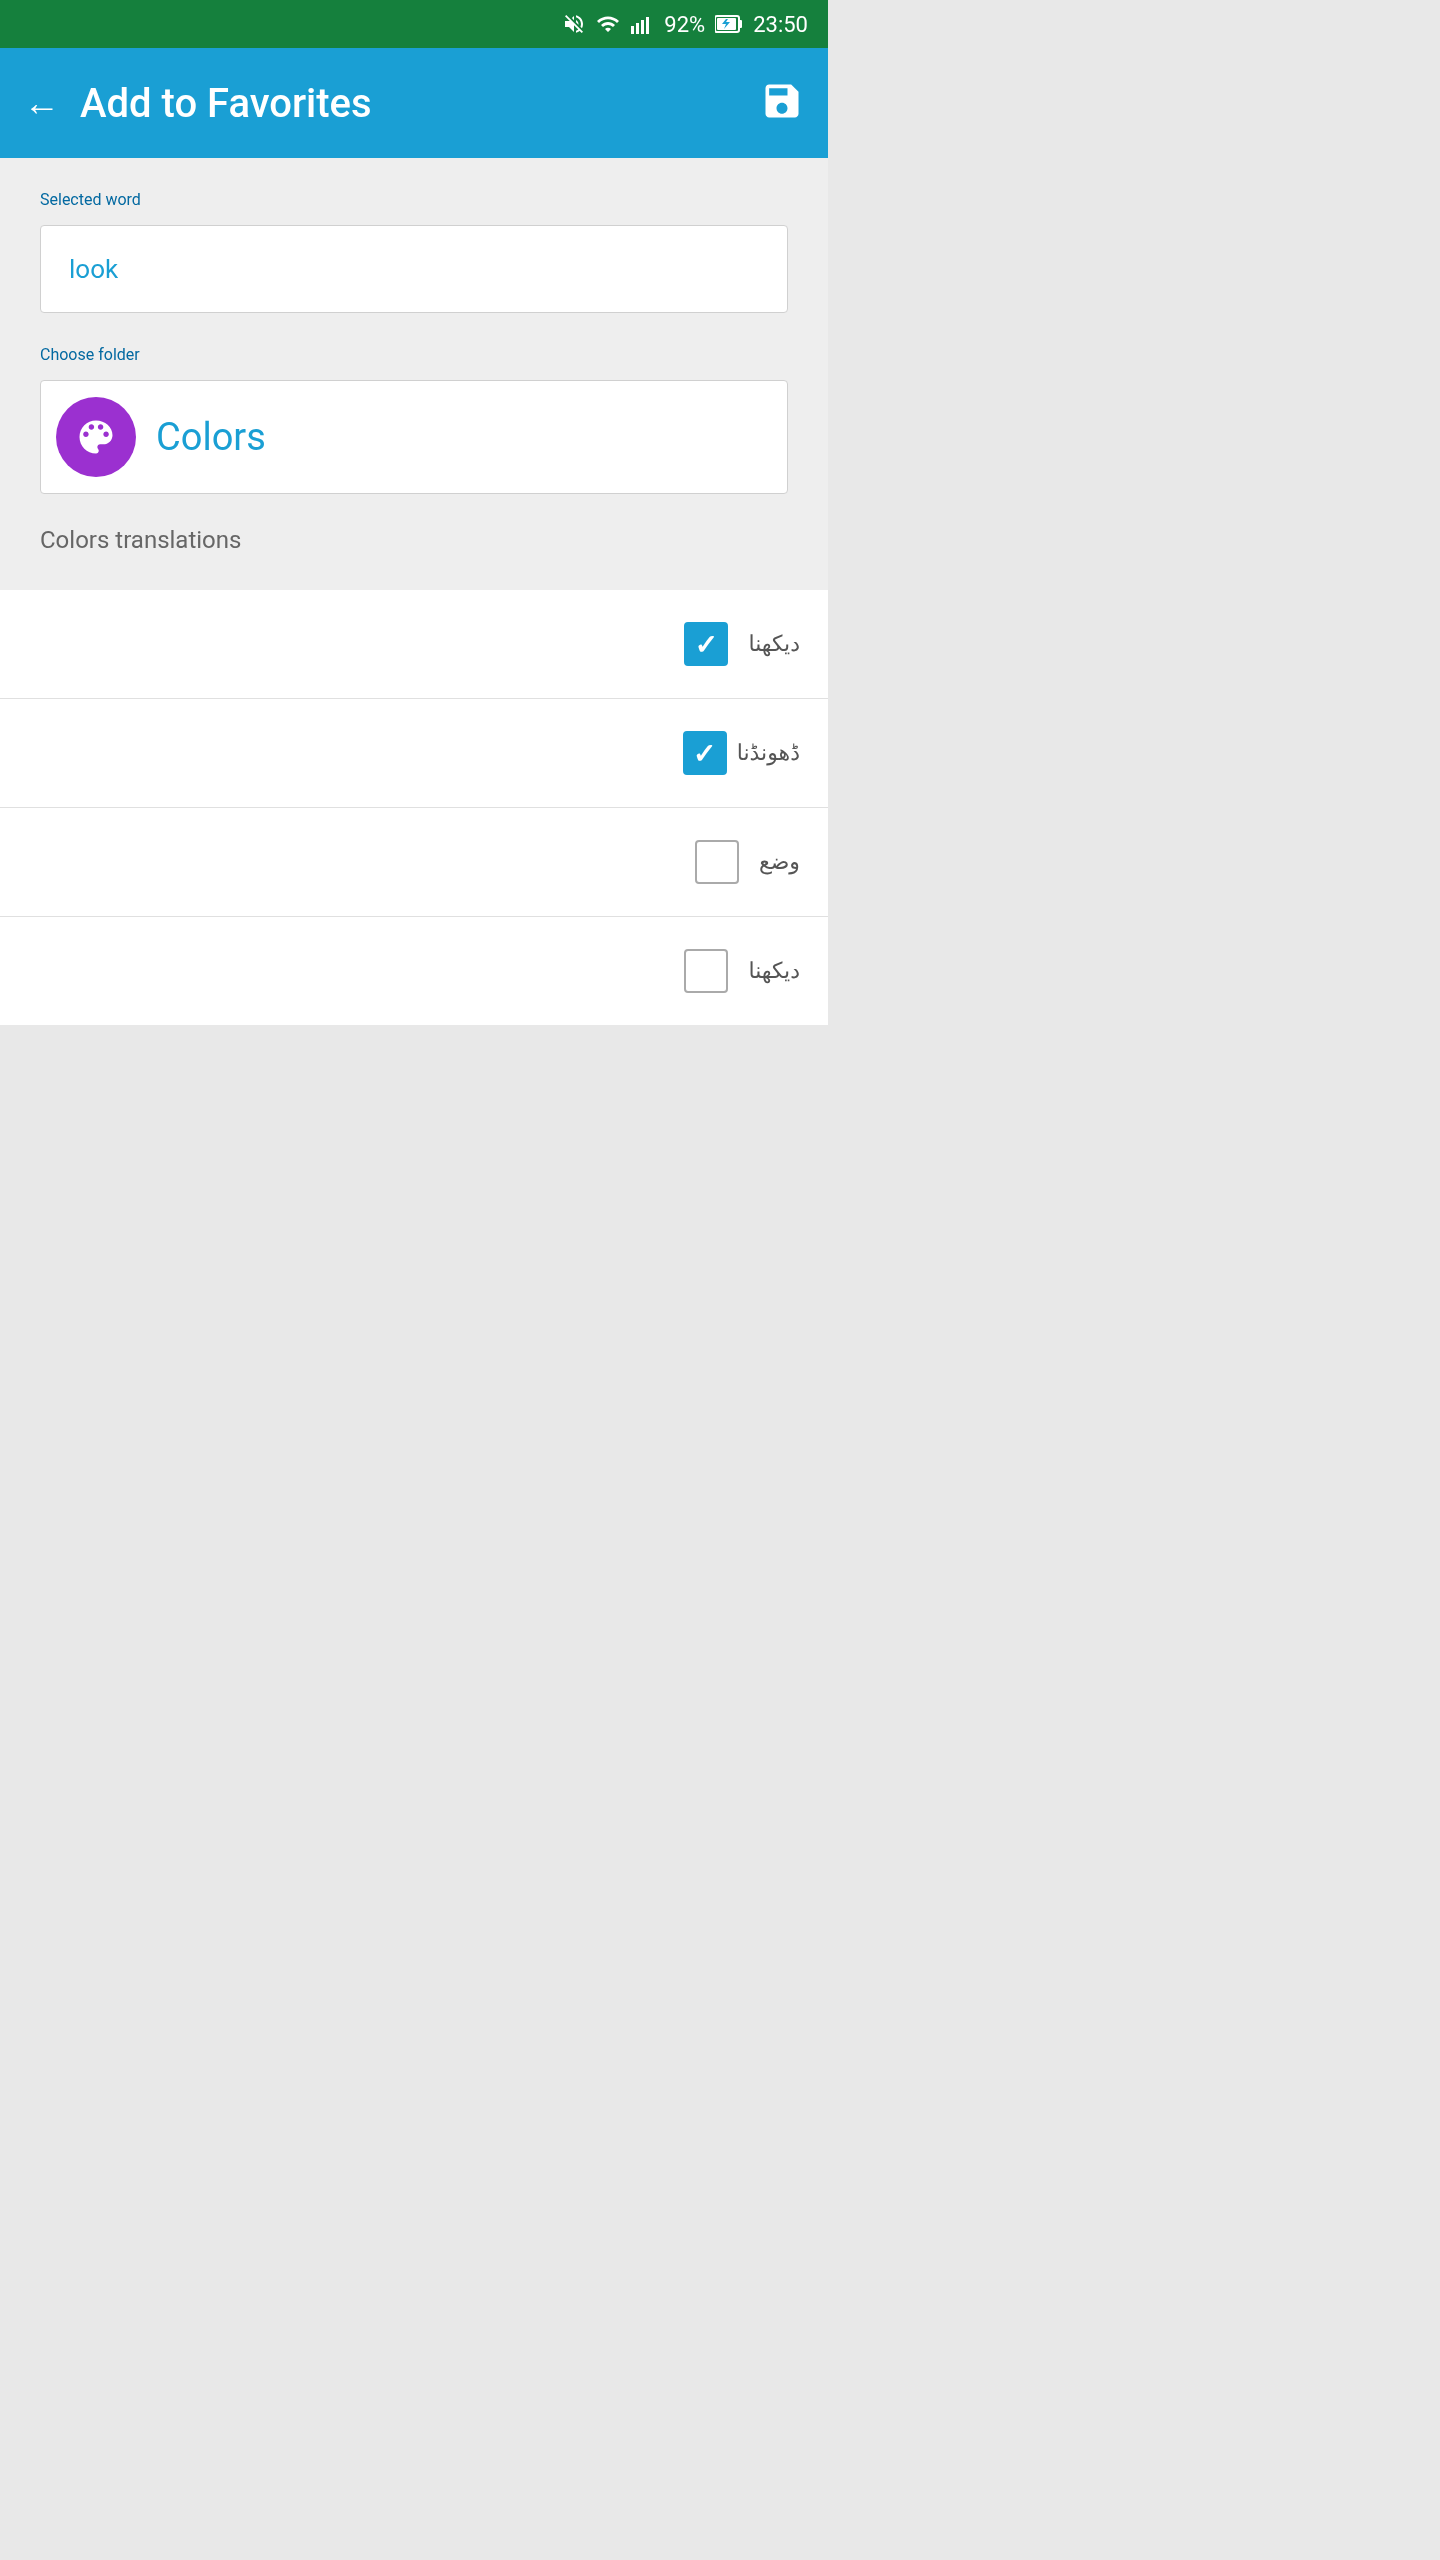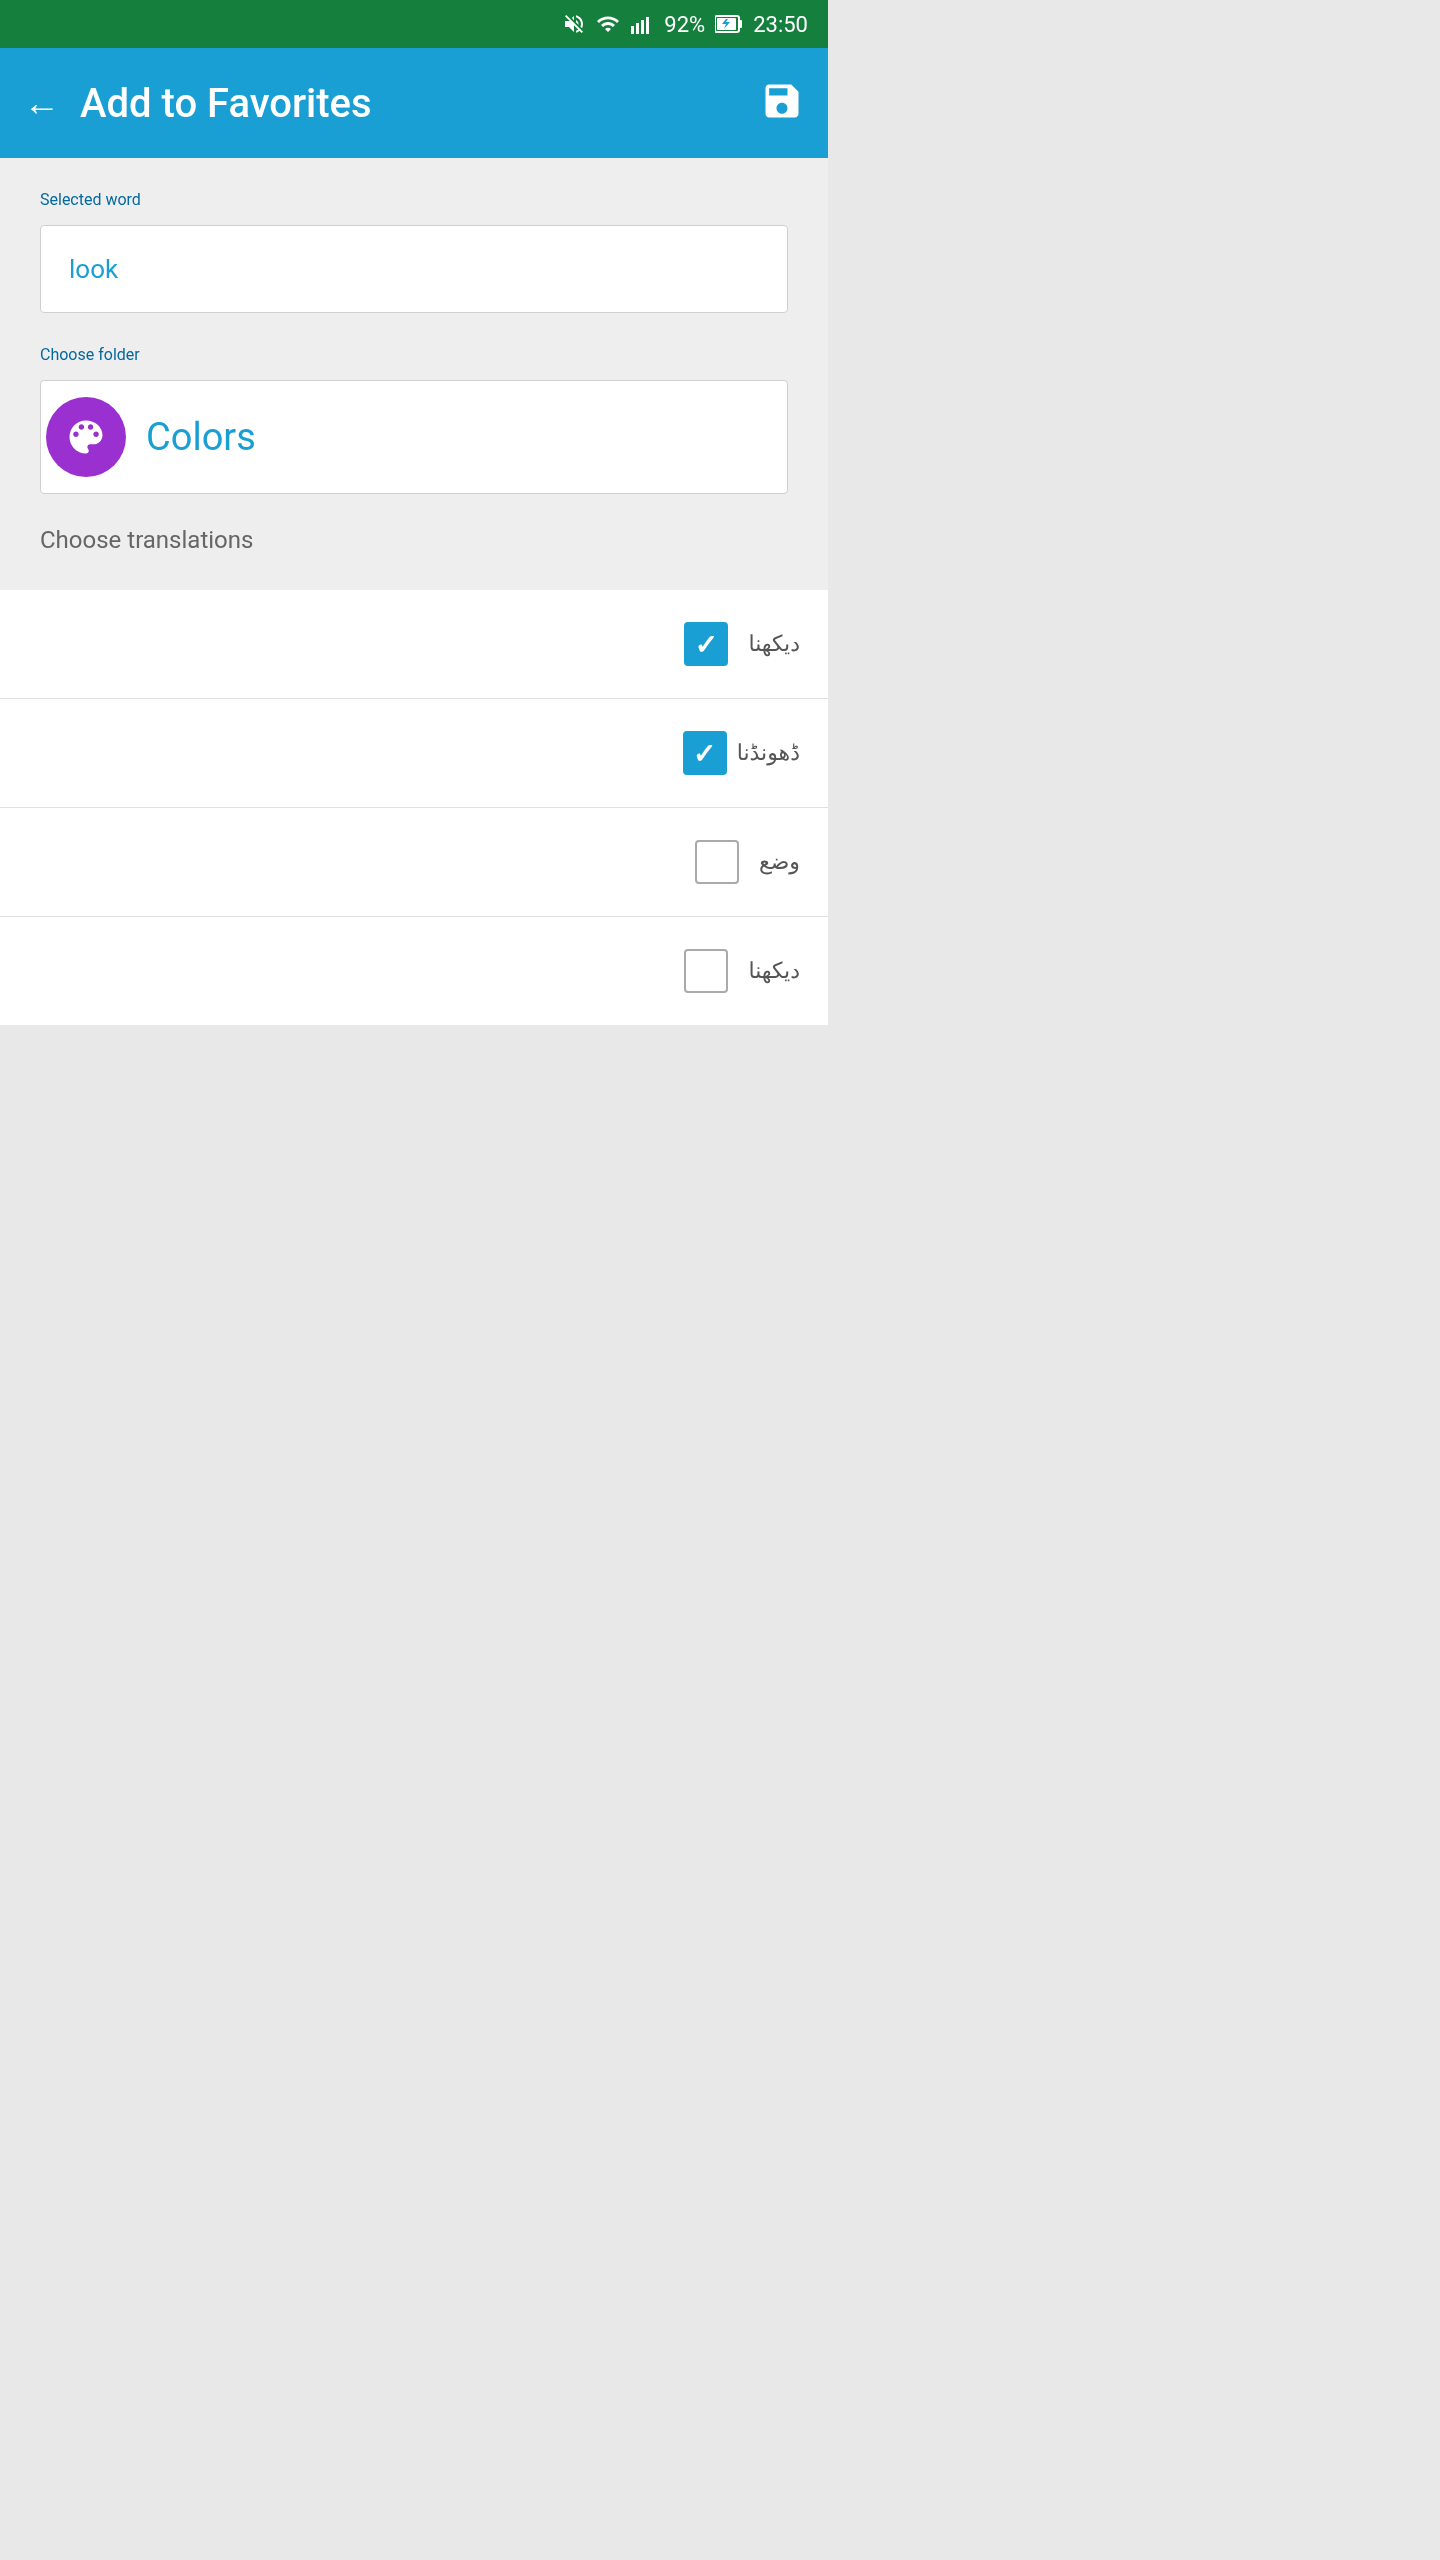--- a/index.html
+++ b/index.html
@@ -90,21 +90,21 @@
 
     .text-input-value {
       color: #1a9fd4;
       font-size: 26px;
     }
 
     .folder-selector {
       background: white;
       border: 1px solid #d0d0d0;
       border-radius: 4px;
-      padding: 16px 5px;
+      padding: 16px 15px;
       display: flex;
       align-items: center;
       gap: 20px;
       margin-bottom: 32px;
       cursor: pointer;
     }
 
     .folder-icon-circle {
       width: 80px;
       height: 80px;
@@ -233,21 +233,21 @@
   <div class="section-label">Choose folder</div>
   <div class="folder-selector">
     <div class="folder-icon-circle">
       <svg width="44" height="44" viewBox="0 0 24 24" fill="white">
         <path d="M12 3c-4.97 0-9 4.03-9 9s4.03 9 9 9c.83 0 1.5-.67 1.5-1.5 0-.39-.15-.74-.39-1.01-.23-.26-.38-.61-.38-.99 0-.83.67-1.5 1.5-1.5H16c2.76 0 5-2.24 5-5 0-4.42-4.03-8-9-8zm-5.5 9c-.83 0-1.5-.67-1.5-1.5S5.67 9 6.5 9 8 9.67 8 10.5 7.33 12 6.5 12zm3-4C8.67 8 8 7.33 8 6.5S8.67 5 9.5 5s1.5.67 1.5 1.5S10.33 8 9.5 8zm5 0c-.83 0-1.5-.67-1.5-1.5S13.67 5 14.5 5s1.5.67 1.5 1.5S15.33 8 14.5 8zm3 4c-.83 0-1.5-.67-1.5-1.5S16.67 9 17.5 9s1.5.67 1.5 1.5-.67 1.5-1.5 1.5z"></path>
       </svg>
     </div>
     <span class="folder-name">Colors</span>
   </div>
 
-  <div class="translations-label">Choose translations</div>
+  <div class="translations-label">Colors translations</div>
 </div>
 
 <div class="translations-list">
 
 <div class="translation-item" style="flex-direction: row;">
       <div class="checkbox checked"></div>
       <span class="translation-text">ديكهنا</span>
     </div>
     <div class="translation-item" style="flex-direction: row; gap: 10px;">
       <div class="checkbox checked"></div>

